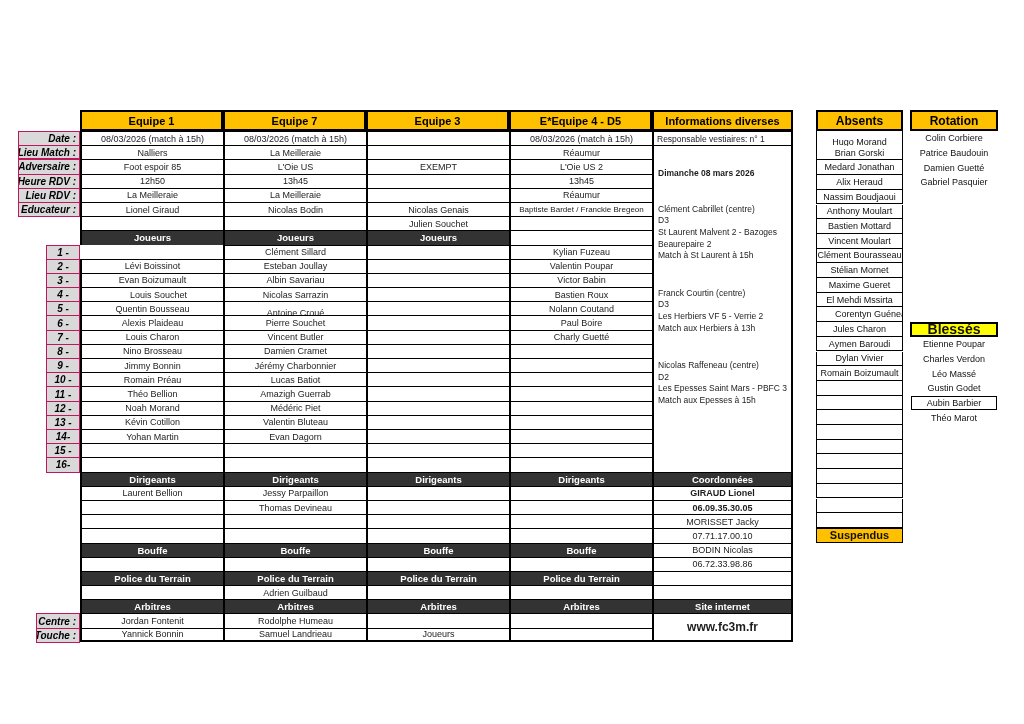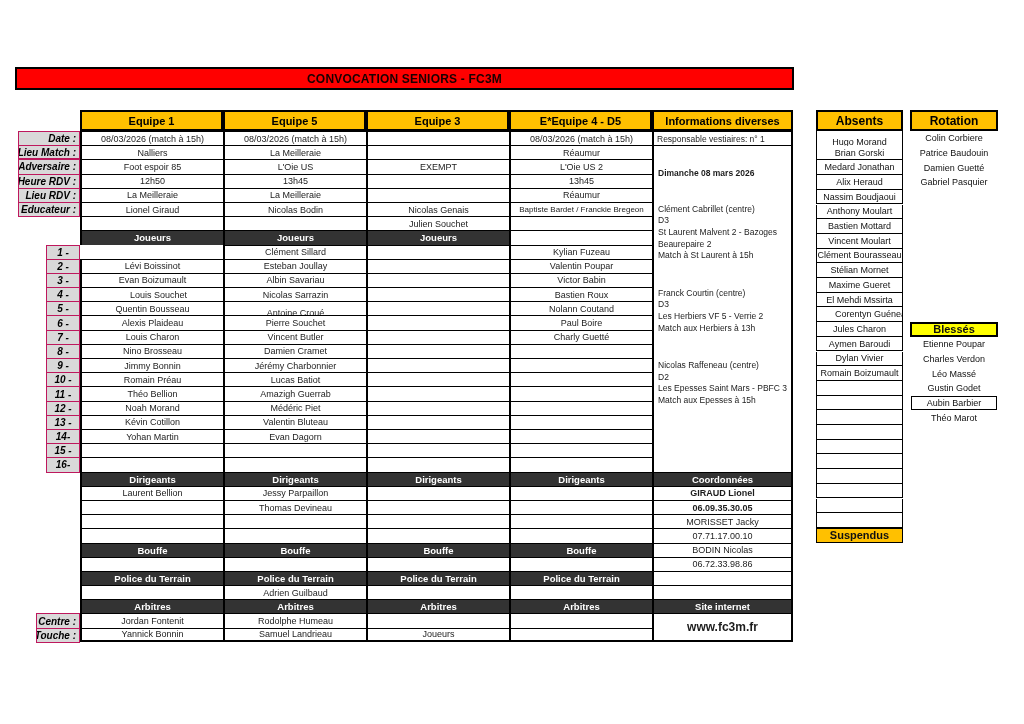--- a/index.html
+++ b/index.html
@@ -28,32 +28,29 @@
   .blk-0{margin-top:24px;} .blk-1{margin-top:26px;} .blk-2{margin-top:26px;}
   .website{font-size:12px;font-weight:bold;}
   .sideheader{position:absolute;box-sizing:border-box;background:#FFC000;border:2px solid #000;
               display:flex;align-items:center;justify-content:center;font-weight:bold;font-size:12px;color:#000;}
   .arow{position:absolute;box-sizing:border-box;background:#fff;border:1px solid #000;border-top:none;
         display:flex;align-items:center;justify-content:center;font-size:9px;overflow:hidden;white-space:nowrap;}
   .suspendus{position:absolute;box-sizing:border-box;background:#FFC000;border:1px solid #000;
              display:flex;align-items:center;justify-content:center;font-weight:bold;font-size:11px;}
   .rrow{position:absolute;box-sizing:border-box;display:flex;align-items:center;justify-content:center;
         font-size:9px;overflow:hidden;white-space:nowrap;}
-  .blesses{background:#FFFF00;border:2px solid #000;font-weight:bold;font-size:11px;}
+  .blesses{background:#FFFF00;border:2px solid #000;font-weight:bold;font-size:14px;}
   .boxed{background:#fff;border:1px solid #000;}
 </style>
 </head>
 <body>
 
 <div class="page" id="sheet">
-  <div class="title-bar">
-    <span>CONVOCATION SENIORS - FC3M</span>
-  </div>
 <div class="cell gold" style="left: 80px; top: 110px; width: 143px; height: 21px;">Equipe 1</div>
-    <div class="cell gold" style="left: 223px; top: 110px; width: 143px; height: 21px;">Equipe 5</div>
+    <div class="cell gold" style="left: 223px; top: 110px; width: 143px; height: 21px;">Equipe 7</div>
     <div class="cell gold" style="left: 366px; top: 110px; width: 143px; height: 21px;">Equipe 3</div>
     <div class="cell gold" style="left: 509px; top: 110px; width: 143px; height: 21px;">E*Equipe 4 - D5</div>
     <div class="cell gold rightb" style="left: 652px; top: 110px; width: 141px; height: 21px;">Informations diverses</div>
     <div class="labelbox" style="left: 18px; top: 131px; width: 62px; height: 15.19px;">Date :</div>
     <div class="cell" style="left: 80px; top: 131px; width: 143px; height: 14.19px;">08/03/2026 (match à 15h)</div>
     <div class="cell" style="left: 223px; top: 131px; width: 143px; height: 14.19px;">08/03/2026 (match à 15h)</div>
     <div class="cell" style="left: 366px; top: 131px; width: 143px; height: 14.19px;"></div>
     <div class="cell" style="left: 509px; top: 131px; width: 143px; height: 14.19px;">08/03/2026 (match à 15h)</div>
     <div class="labelbox" style="left: 18px; top: 145.19px; width: 62px; height: 14px;">Lieu Match :</div>
     <div class="cell" style="left: 80px; top: 145.19px; width: 143px; height: 14.19px;">Nalliers</div>

